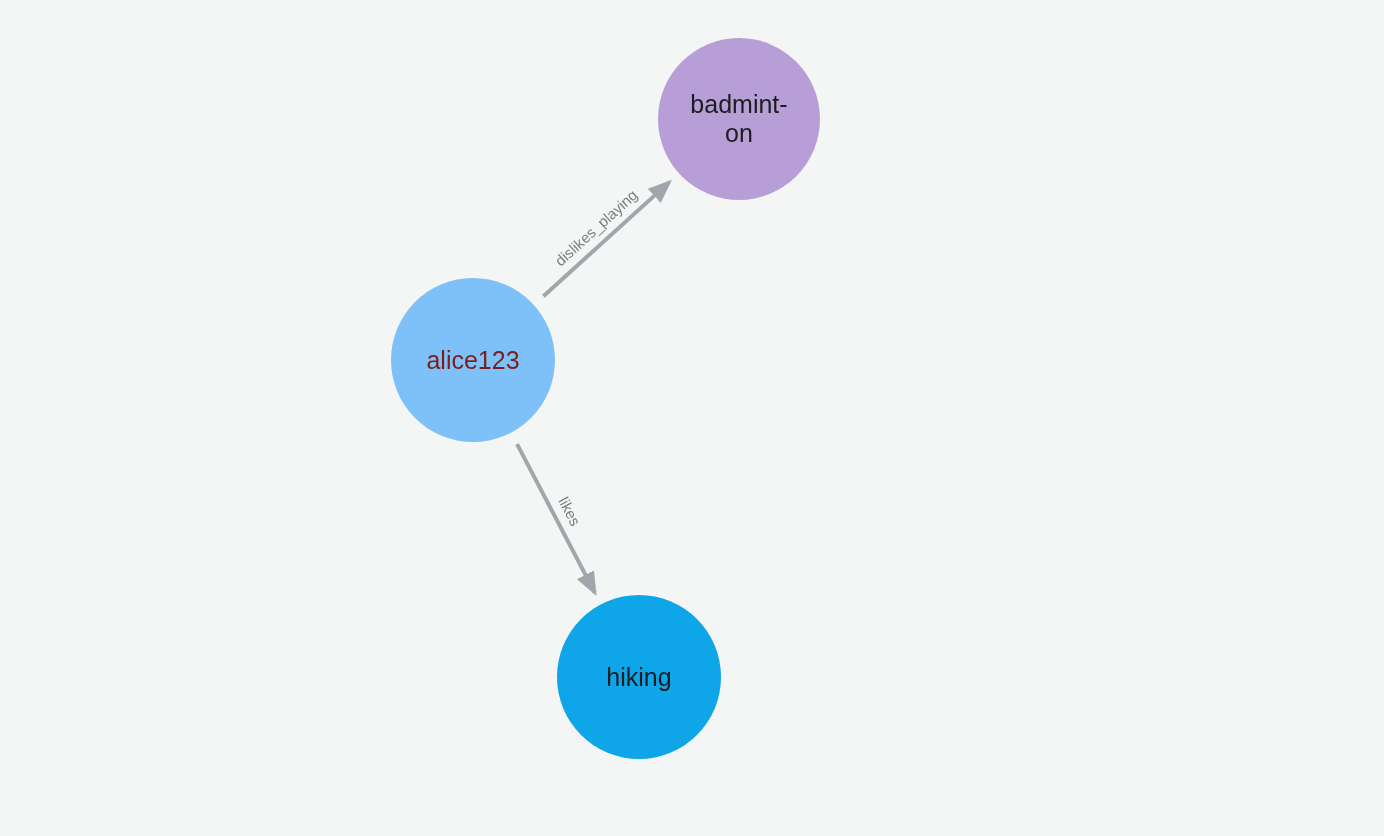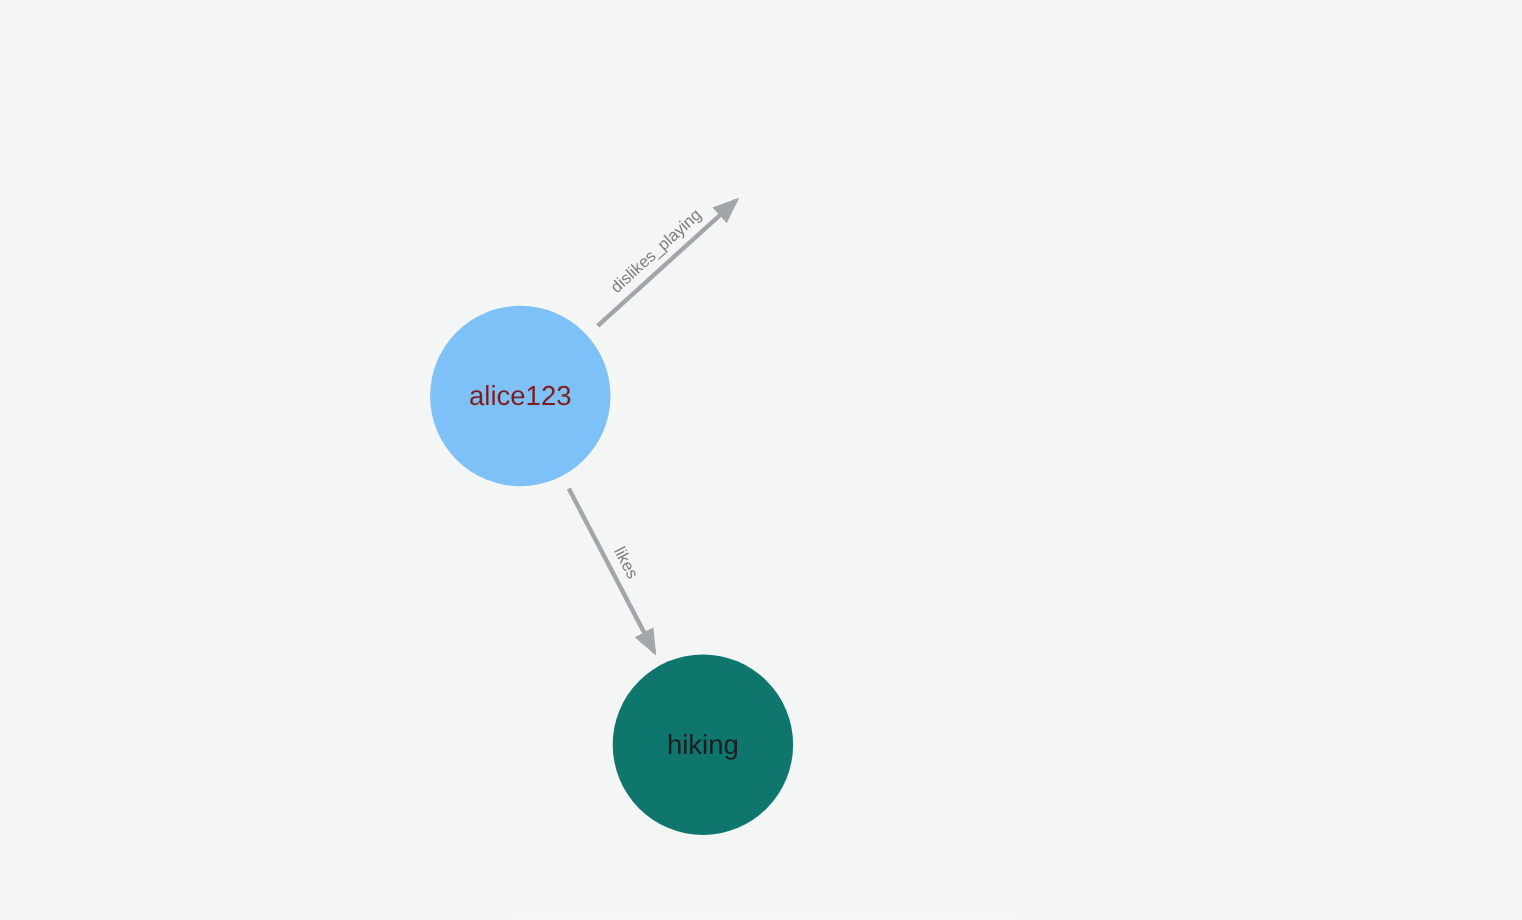--- a/index.html
+++ b/index.html
@@ -48,14 +48,16 @@
         <path id="arrowhead-path" d="M0,1 L10,5 L0,9 z" fill="#a1a6ab"></path>
       </marker>
     </defs>
   <line x1="543.4019907978214" y1="296.2147376606205" x2="669.3390827895241" y2="182.1138385252808" stroke="#a1a6ab" stroke-width="4" marker-end="url(#arrowhead)"></line>
       <text x="596.9706033962905" y="228.7892578701138" text-anchor="middle" dominant-baseline="middle" transform="rotate(-42.177050788958866 596.9706033962905 228.7892578701138)" fill="#797d82" class="edge-label">dislikes_playing</text>
       <line x1="517.0707438767698" y1="444.1591916200967" x2="594.9292561232302" y2="592.8408083799034" stroke="#a1a6ab" stroke-width="4" marker-end="url(#arrowhead)"></line>
       <text x="568.4024071861195" y="512.0053640602655" text-anchor="middle" dominant-baseline="middle" transform="rotate(62.3607788245494 568.4024071861195 512.0053640602655)" fill="#797d82" class="edge-label">likes</text>
     </svg>
 
   <div class="graph-node" style="left: 391px; top: 278px; width: 164px; height: 164px; background: rgb(125, 193, 248); color: #7f1d1d;">alice123</div>
-  <div class="graph-node" style="left: 557px; top: 595px; width: 164px; height: 164px; background: #0f766e; color: rgb(27, 29, 32);">hiking</div>
+  <div class="graph-node" style="left: 658px; top: 38px; width: 162px; height: 162px; background: rgb(184, 158, 214); color: rgb(27, 29, 32);">badmint-
+on</div>
+  <div class="graph-node" style="left: 557px; top: 595px; width: 164px; height: 164px; background: #0ea5e9; color: rgb(27, 29, 32);">hiking</div>
 </div>
 
 </body></html>

